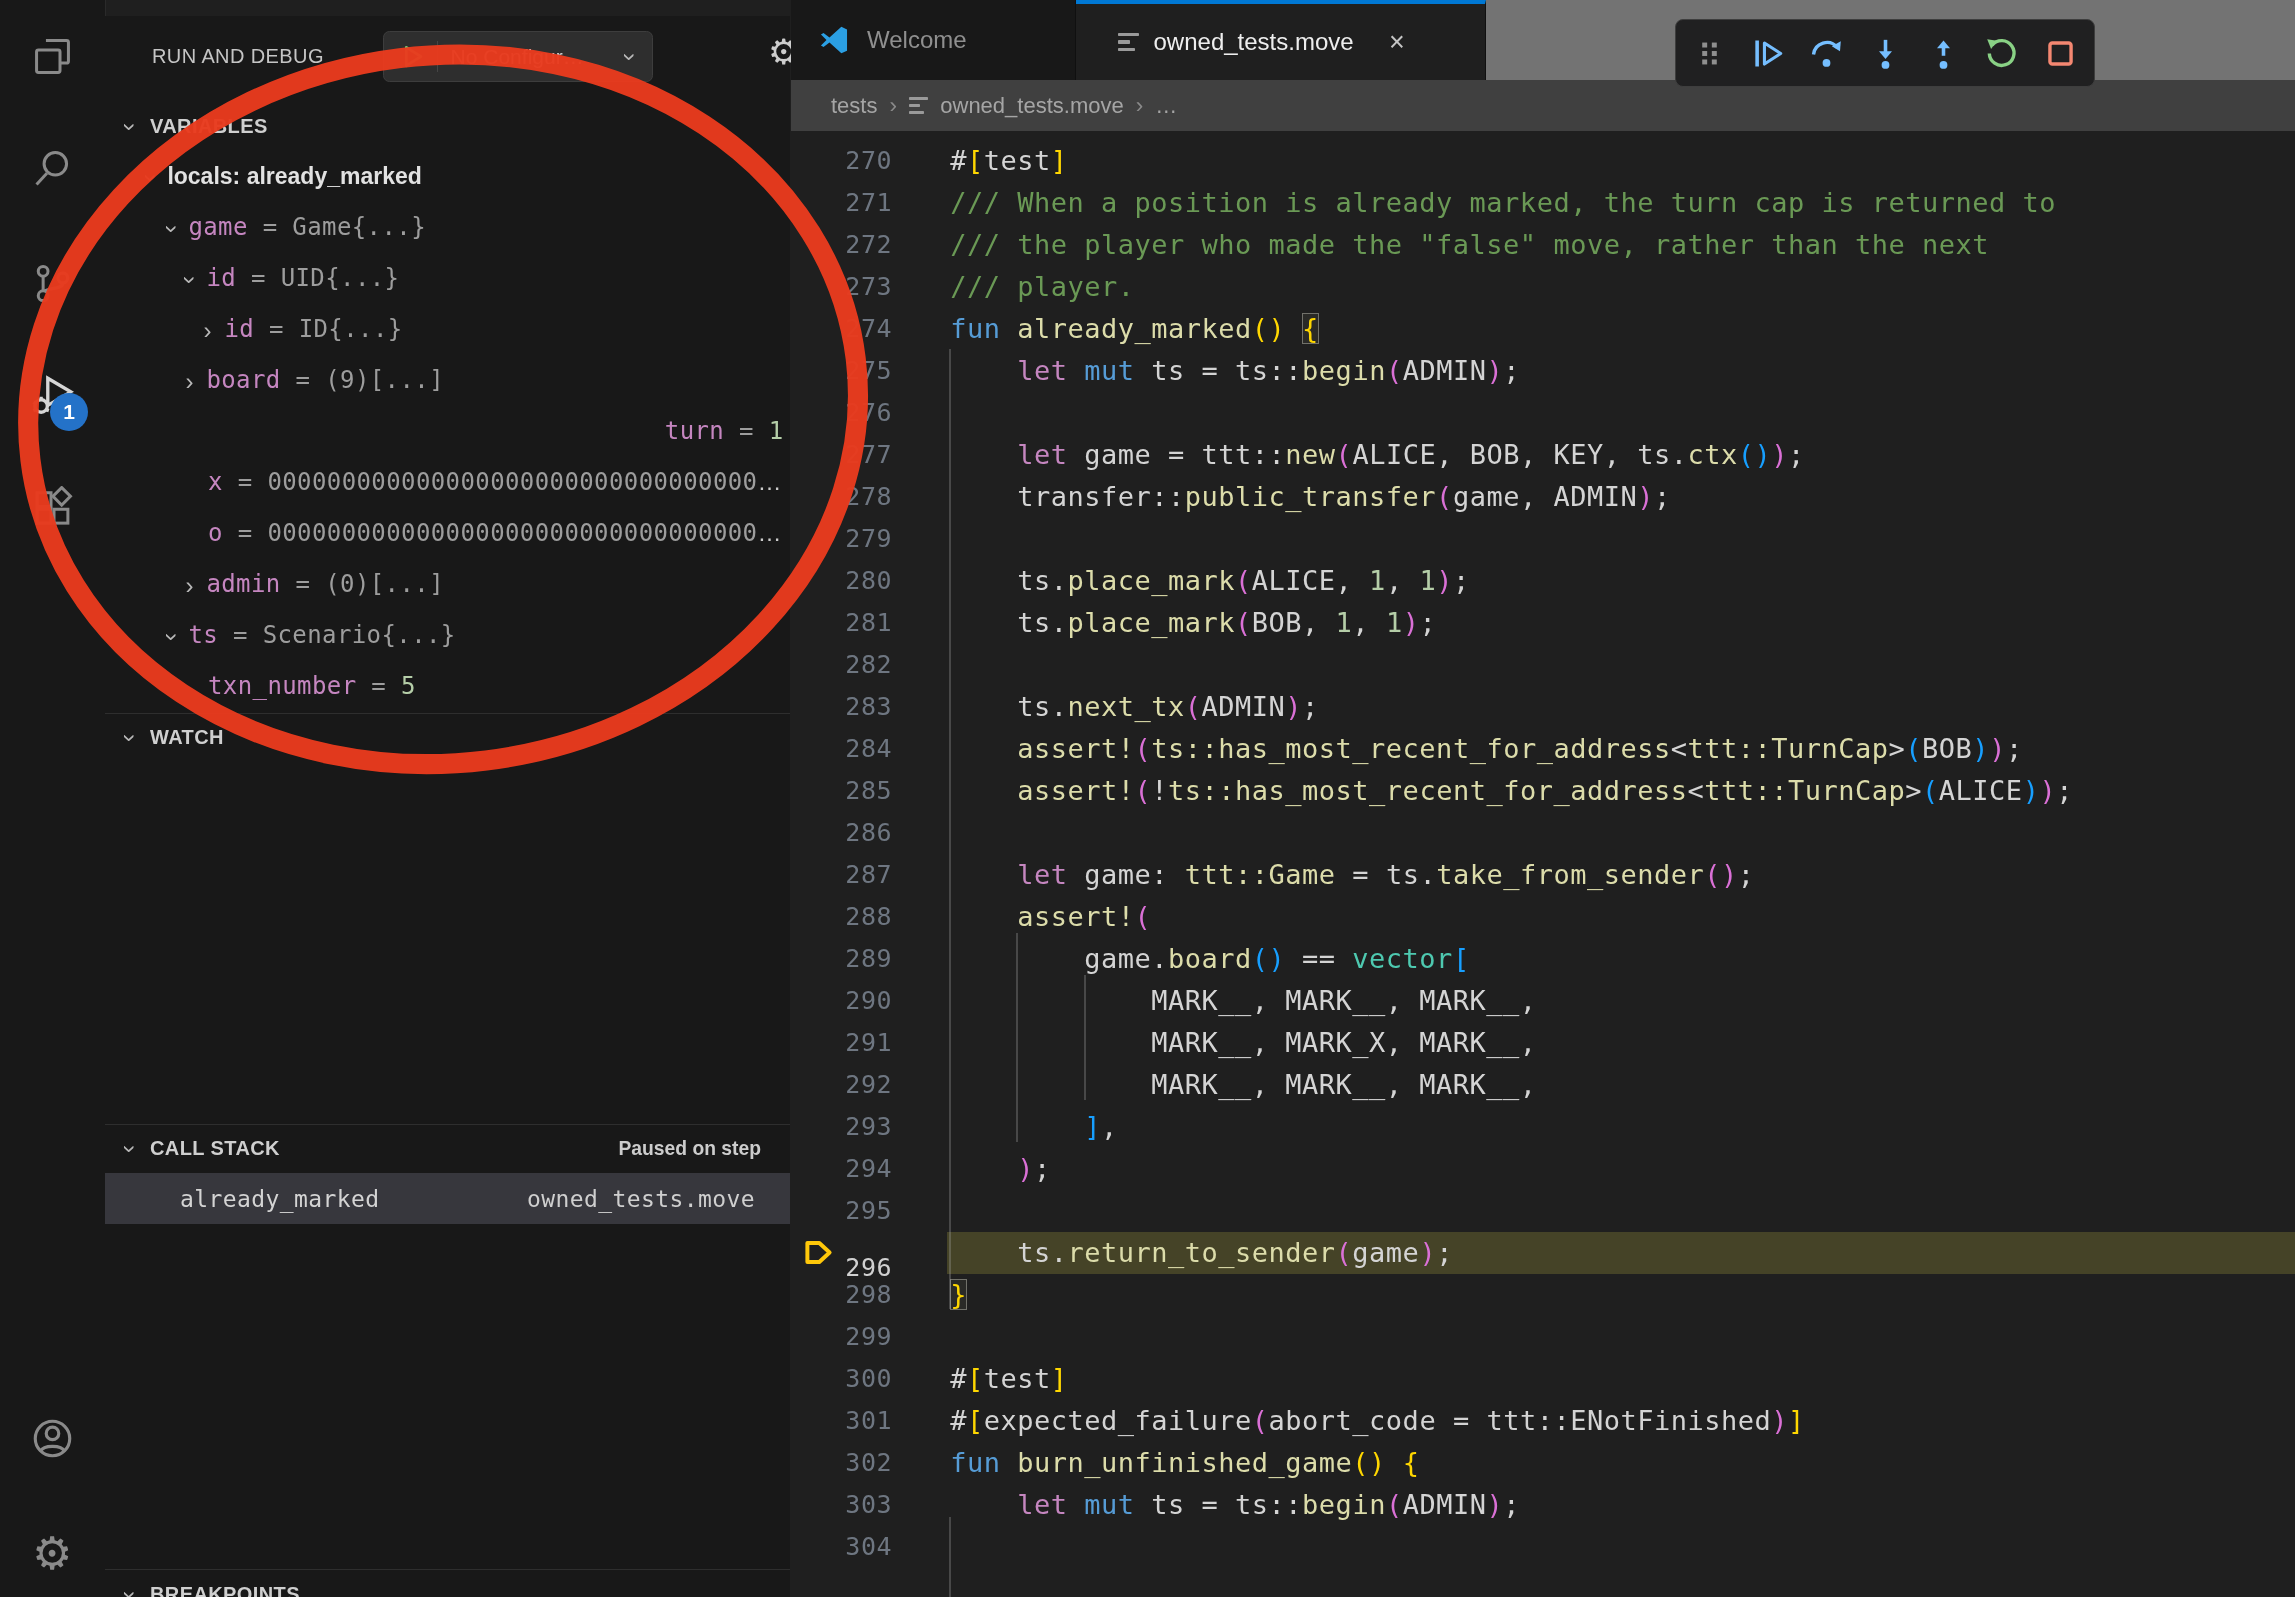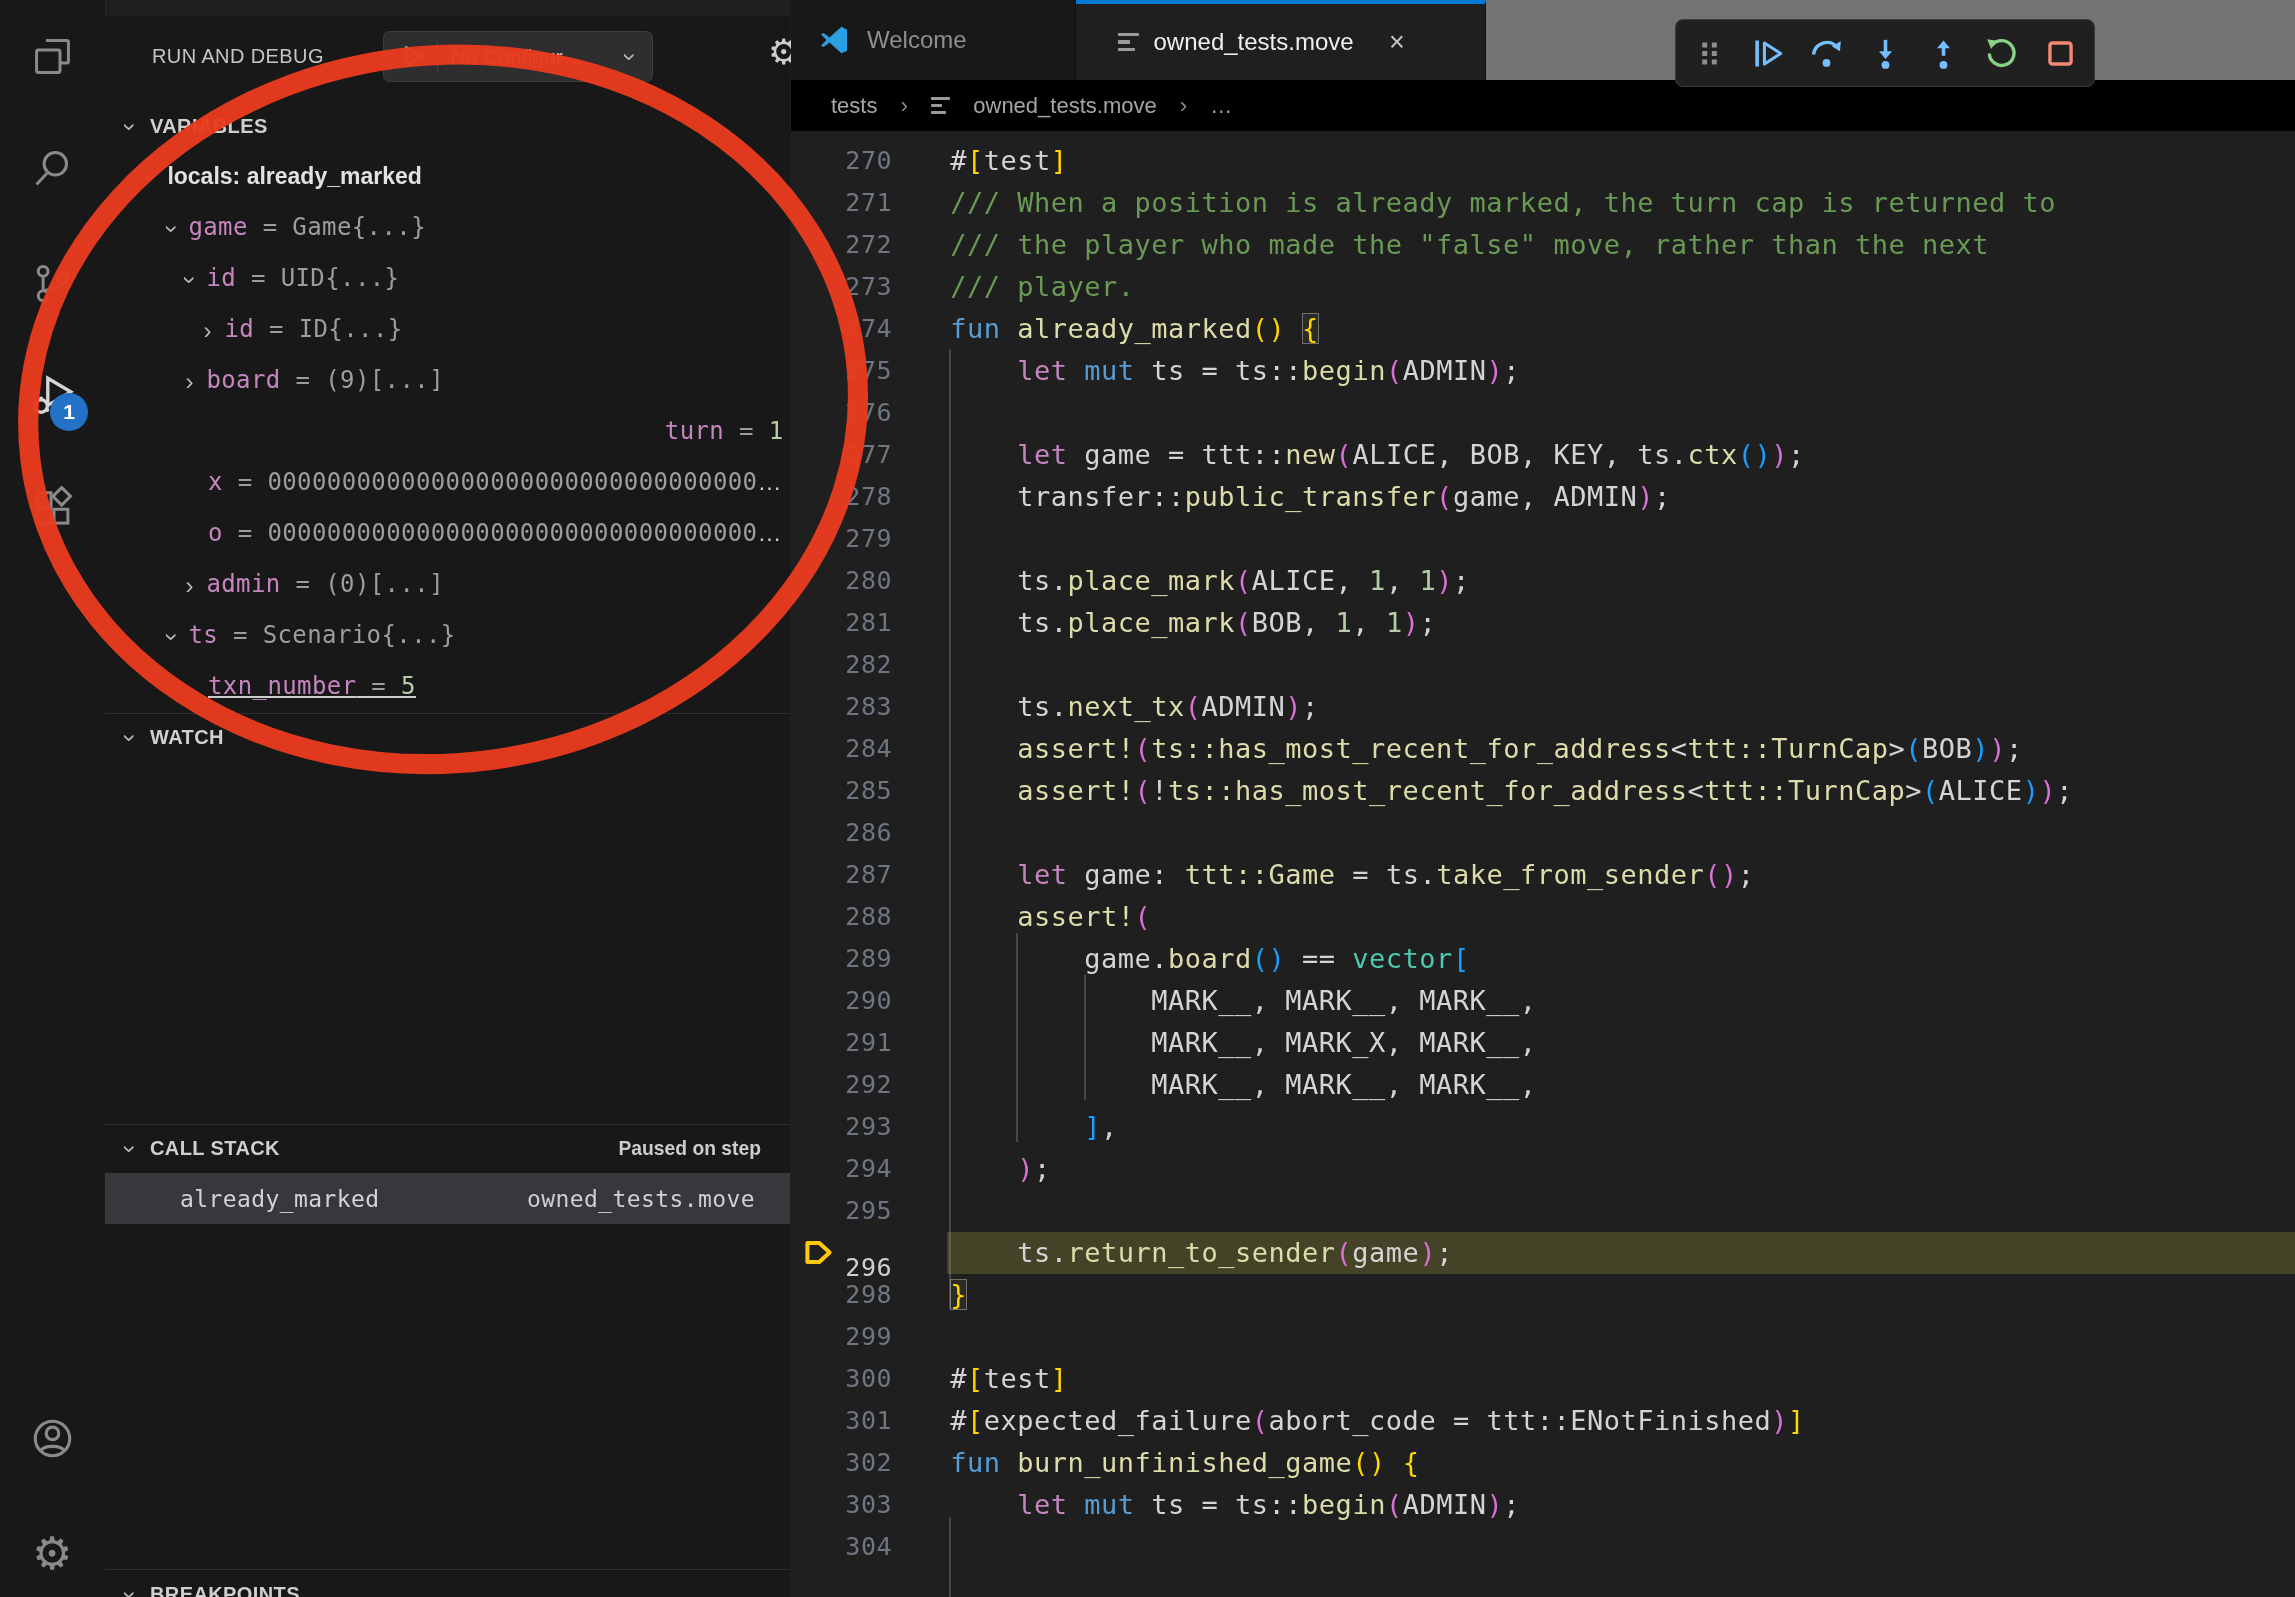--- a/index.html
+++ b/index.html
@@ -56,21 +56,21 @@
   .tab{display:flex;align-items:center;box-sizing:border-box;height:80px;}
   .tab-welcome{width:285px;background:#181818;border-right:0.8px solid #101010;padding-left:26px;gap:16px;}
   .tab-welcome .t-lbl{font-size:24px;color:#8f8f8f;}
   .tab-active{width:410px;background:#1f1f1f;border-top:4.8px solid #0078d4;border-right:0.8px solid #101010;padding-left:42px;gap:14.5px;}
   .tab-active .t-lbl{font-size:24px;color:#eeeeee;}
   .t-close{margin-left:21px;font-size:27px;color:#c5c5c5;line-height:27px;}
   .moveicon{display:inline-flex;flex-direction:column;gap:4px;}
   .moveicon i{display:block;height:3.2px;background:#9a9a9a;border-radius:0.8px;}
 
   .breadcrumb{position:absolute;left:0;right:0;top:80px;height:51px;display:flex;align-items:center;
-              padding-left:40px;gap:23px;font-size:22px;color:#a5a5a5;background:#000000;}
+              padding-left:40px;gap:12px;font-size:22px;color:#a5a5a5;background:#404040;}
   .bc-sep{font-size:22.5px;color:#8a8a8a;}
 
   .code{position:absolute;left:0;right:0;top:131px;bottom:0;overflow:hidden;padding-top:8.8px;}
   .cl{display:flex;height:42px;line-height:42px;position:relative;
       font-family:"DejaVu Sans Mono",monospace;font-size:27px;letter-spacing:0.5px;white-space:pre;}
   .gut{width:101px;flex:none;text-align:right;color:#6e7681;font-size:25px;}
   .gutpad{width:55px;flex:none;}
   .txt{flex:1;padding-left:3.2px;}
   .cl.cur .gut{color:#d0d0d0;margin-top:15px;}
   .cl.cur .txt{background:#454327;}
@@ -170,21 +170,21 @@
         <div class="vrow" style="padding-left: 35px;"><span class="chev down"></span><span class="v-scope">locals: already_marked</span></div>
         <div class="vrow" style="padding-left: 56px;"><span class="chev down"></span><span class="v-name">game</span><span class="v-eq"> = </span><span class="v-val">Game{...}</span></div>
         <div class="vrow" style="padding-left: 74px;"><span class="chev down"></span><span class="v-name">id</span><span class="v-eq"> = </span><span class="v-val">UID{...}</span></div>
         <div class="vrow" style="padding-left: 92px;"><span class="chev"></span><span class="v-name">id</span><span class="v-eq"> = </span><span class="v-val">ID{...}</span></div>
         <div class="vrow" style="padding-left: 74px;"><span class="chev"></span><span class="v-name">board</span><span class="v-eq"> = </span><span class="v-val">(9)[...]</span></div>
         <div class="vrow" style="padding-left: 103px; text-align: right;"><span class="v-name">turn</span><span class="v-eq"> = </span><span class="v-val num">1</span></div>
         <div class="vrow" style="padding-left: 103px;"><span class="v-name">x</span><span class="v-eq"> = </span><span class="v-val">000000000000000000000000000000000000000000</span></div>
         <div class="vrow" style="padding-left: 103px;"><span class="v-name">o</span><span class="v-eq"> = </span><span class="v-val">000000000000000000000000000000000000000000</span></div>
         <div class="vrow" style="padding-left: 74px;"><span class="chev"></span><span class="v-name">admin</span><span class="v-eq"> = </span><span class="v-val">(0)[...]</span></div>
         <div class="vrow" style="padding-left: 56px;"><span class="chev down"></span><span class="v-name">ts</span><span class="v-eq"> = </span><span class="v-val">Scenario{...}</span></div>
-        <div class="vrow" style="padding-left: 103px; text-decoration: underline;"><span class="v-name">txn_number</span><span class="v-eq"> = </span><span class="v-val num">5</span></div>
+        <div class="vrow" style="padding-left: 103px;"><span class="v-name">txn_number</span><span class="v-eq"> = </span><span class="v-val num">5</span></div>
       </div>
 
     <div class="divider" style="top:697px"></div>
     <div class="sec-h" style="top:698px">
       <span class="chev down"></span>
       <span class="lbl">WATCH</span>
     </div>
 
     <div class="divider" style="top:1108px"></div>
     <div class="sec-h" style="top:1109px">

